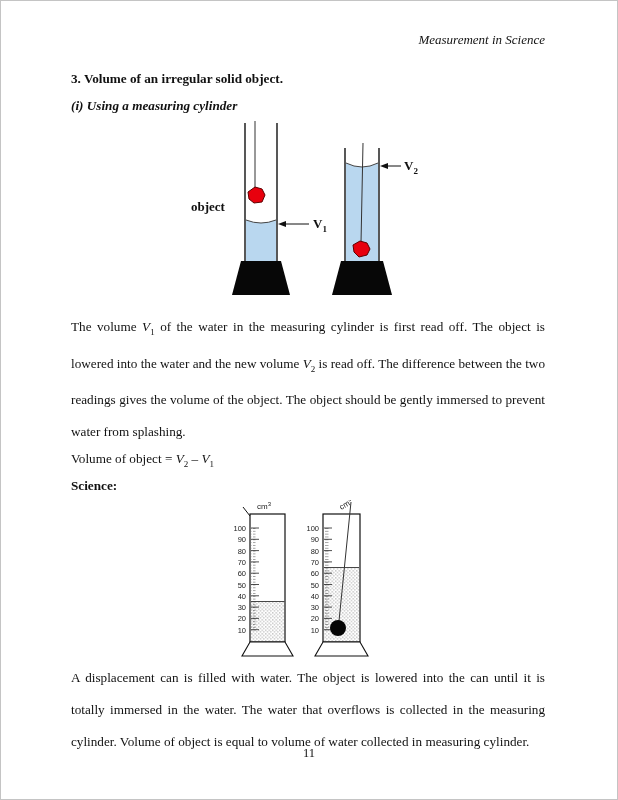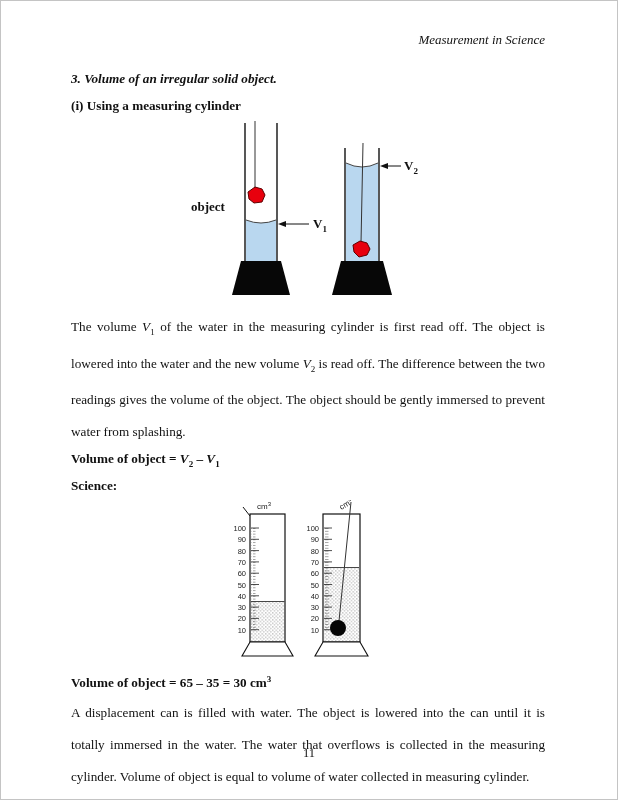--- a/index.html
+++ b/index.html
@@ -3,26 +3,26 @@
 <meta charset="utf-8">
 <style>
   html,body { margin:0; padding:0; background:#ffffff; }
   .page {
     position:relative; width:618px; height:800px; box-sizing:border-box;
     background:#ffffff; border:1px solid #c4c4c4;
     font-family:"Liberation Serif", serif; color:#111111;
   }
   .content { padding:30px 72px 0 70px; }
   .running-head { text-align:right; font-style:italic; font-size:13px; line-height:18px; }
-  .section-heading { font-size:13.2px; font-weight:bold; font-style:italic; margin:21px 0 0 0; line-height:18px; }
-  .method-heading { font-size:13.2px; font-weight:bold; margin:9px 0 0 0; line-height:18px; }
+  .section-heading { font-size:13.2px; font-weight:bold; margin:21px 0 0 0; line-height:18px; }
+  .method-heading { font-size:13.2px; font-weight:bold; font-style:italic; margin:9px 0 0 0; line-height:18px; }
   .fig1 { margin:6px 0 0 112px; height:176px; }
   .fig2 { margin:2px 0 0 152px; height:160px; }
   .para { font-size:13.2px; line-height:32px; text-align:justify; margin:14px 0 0 0; }
-  .line { font-size:13.2px; line-height:22.5px; margin:0;font-weight:bold; }
+  .line { font-size:13.2px; line-height:22.5px; margin:0; }
   .example { font-weight:bold; }
   .method2 { margin-top:4px; }
   .formula-num { margin-top:8px; }
   .var { font-style:italic; }
   sub.fsub { font-size:9px; }
   sup.fsup { font-size:9px; }
   .pagenum { position:absolute; bottom:38px; left:0; right:0; text-align:center; font-size:12.5px; }
   
   .figlabel { font:bold 13px "Liberation Serif", serif; fill:#111; }
   .figsubt { font:bold 9px "Liberation Serif", serif; fill:#111; }
@@ -129,21 +129,20 @@
           <text class="scl" x="96" y="76.2">60</text>
           <text class="scl" x="96" y="87.5">50</text>
           <text class="scl" x="96" y="98.8">40</text>
           <text class="scl" x="96" y="110.1">30</text>
           <text class="scl" x="96" y="121.4">20</text>
           <text class="scl" x="96" y="132.7">10</text>
         </g>
       </svg>
     </div>
 
-    <p class="line formula-num"><span>Volume of object =  65 – 35 =  30 cm</span><sup class="fsup">3</sup></p>
 
 
     <p class="para" style="margin-top:2px;">A displacement can is filled with water. The object is lowered into the can until it is totally immersed in the water. The water that overflows is collected in the measuring cylinder. Volume of object is equal to volume of water collected in measuring cylinder.</p>
 
   </div>
 
   <div class="pagenum">11</div>
 </div>
 
 </body></html>

